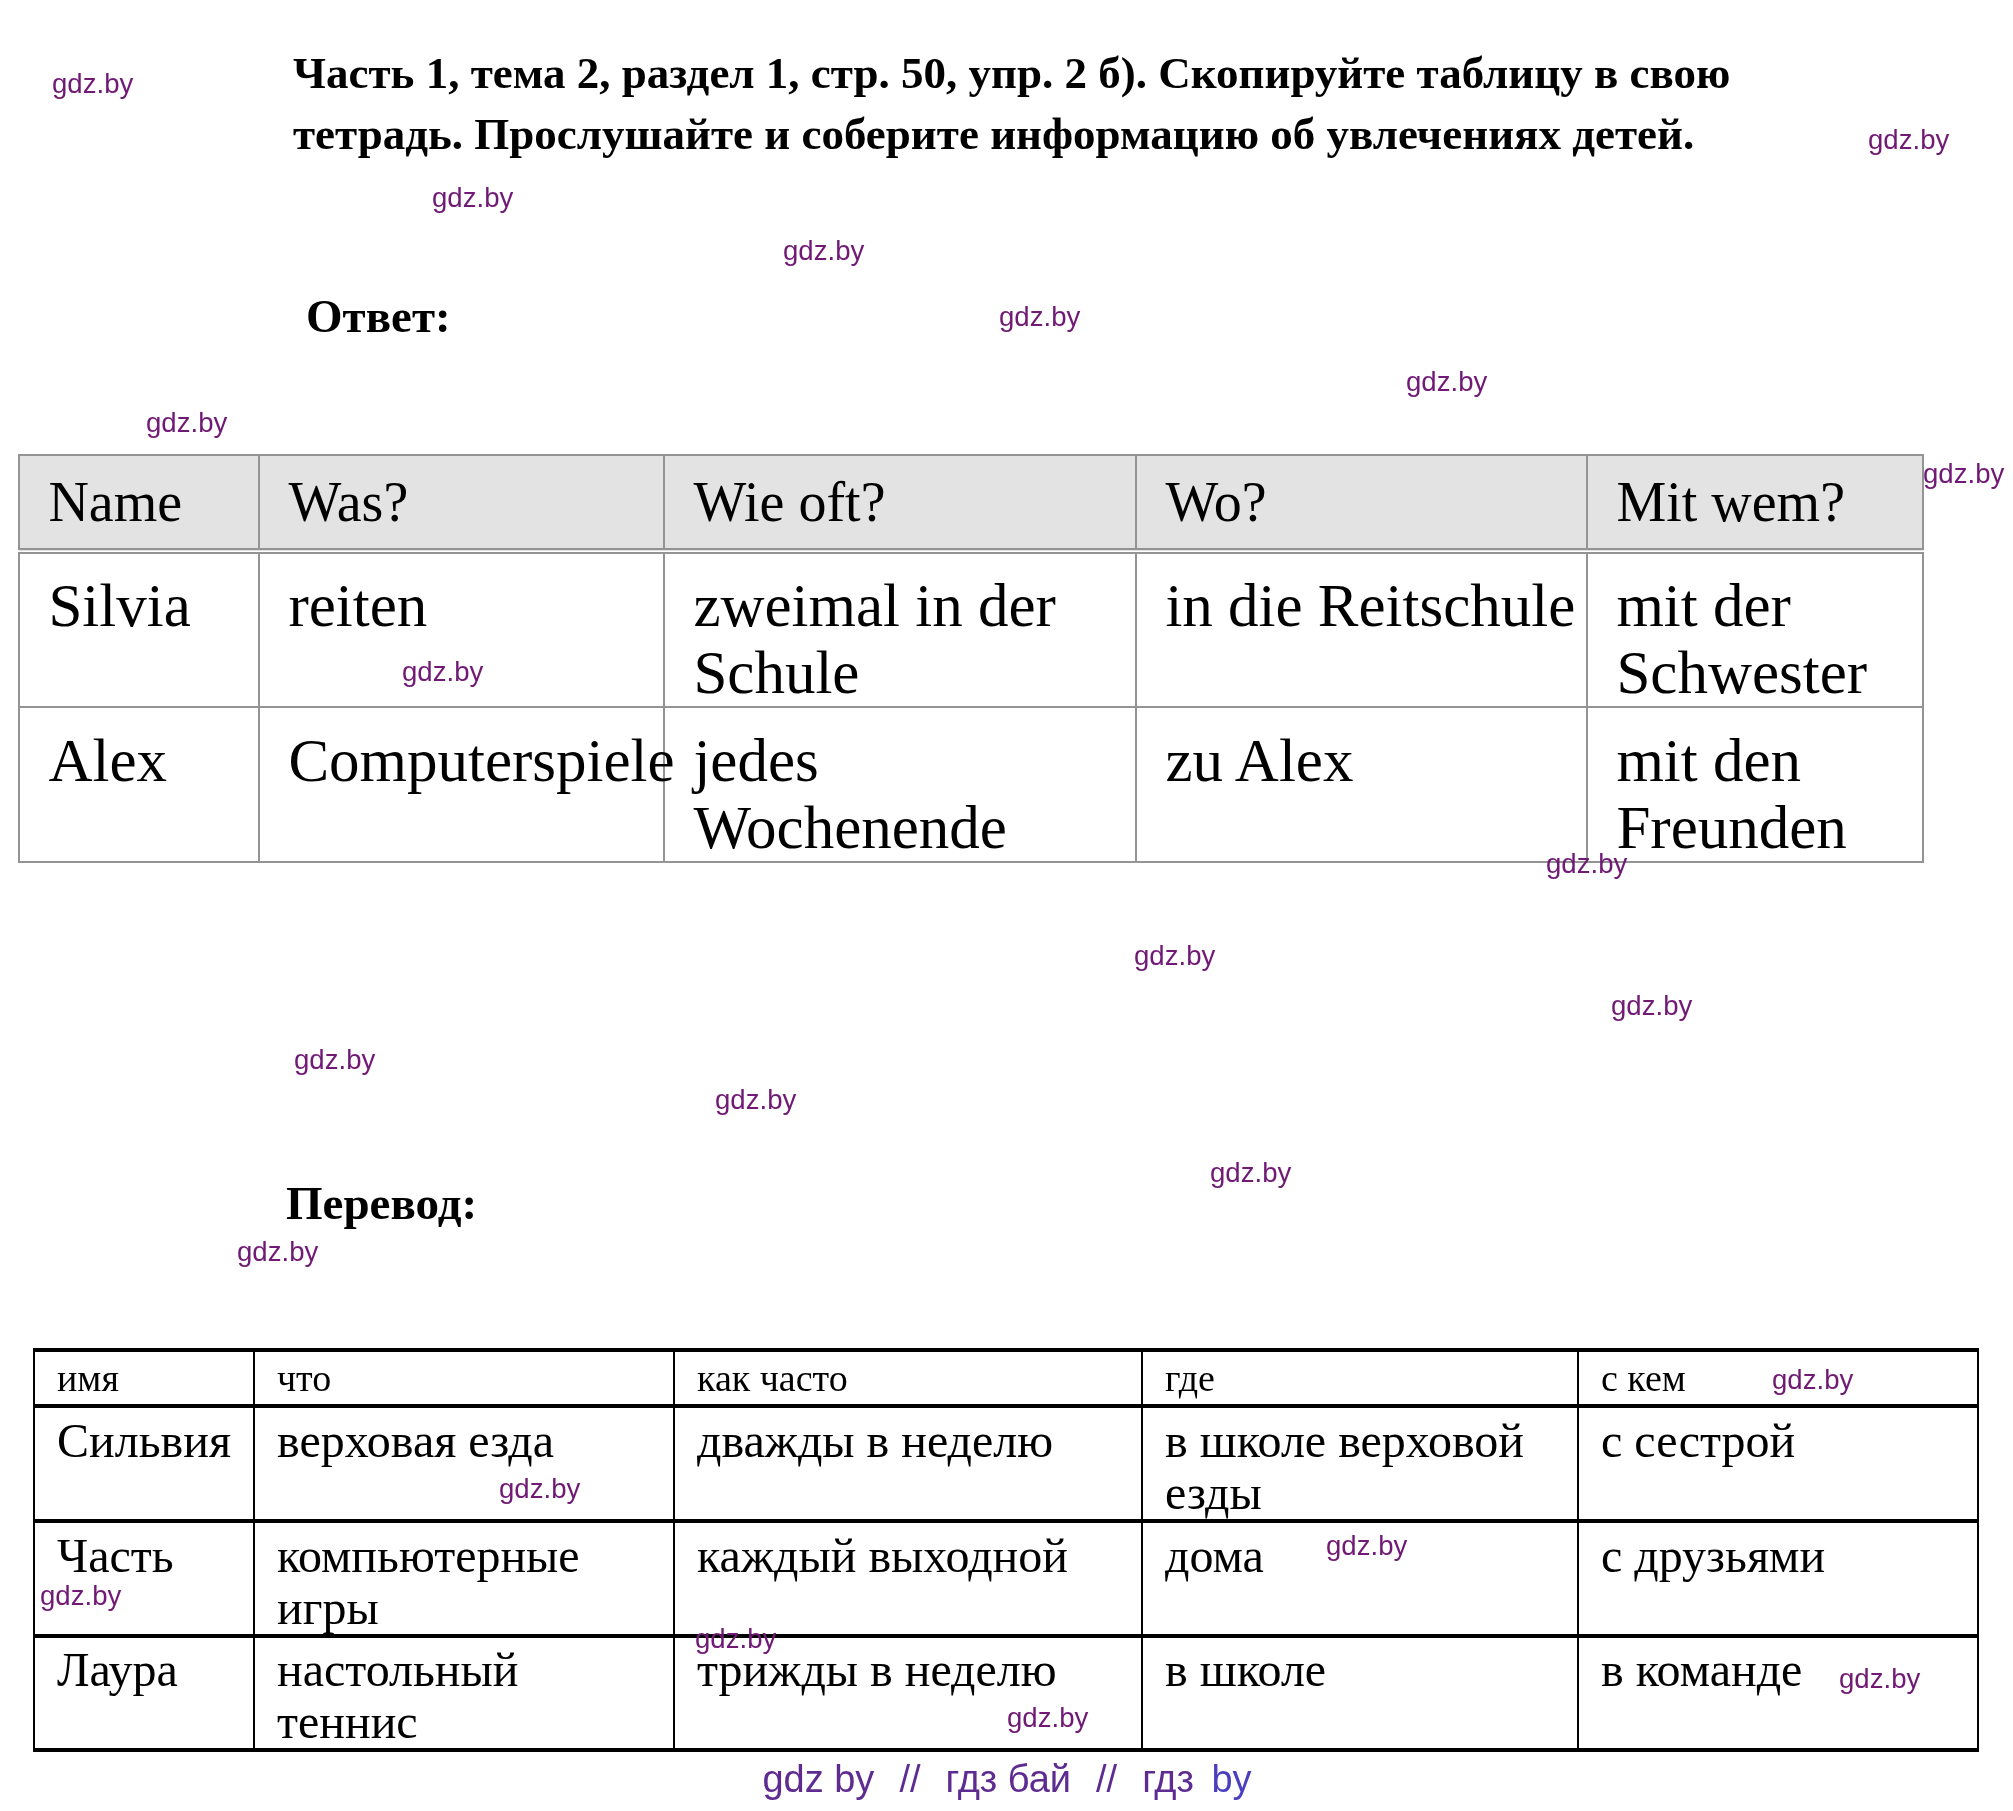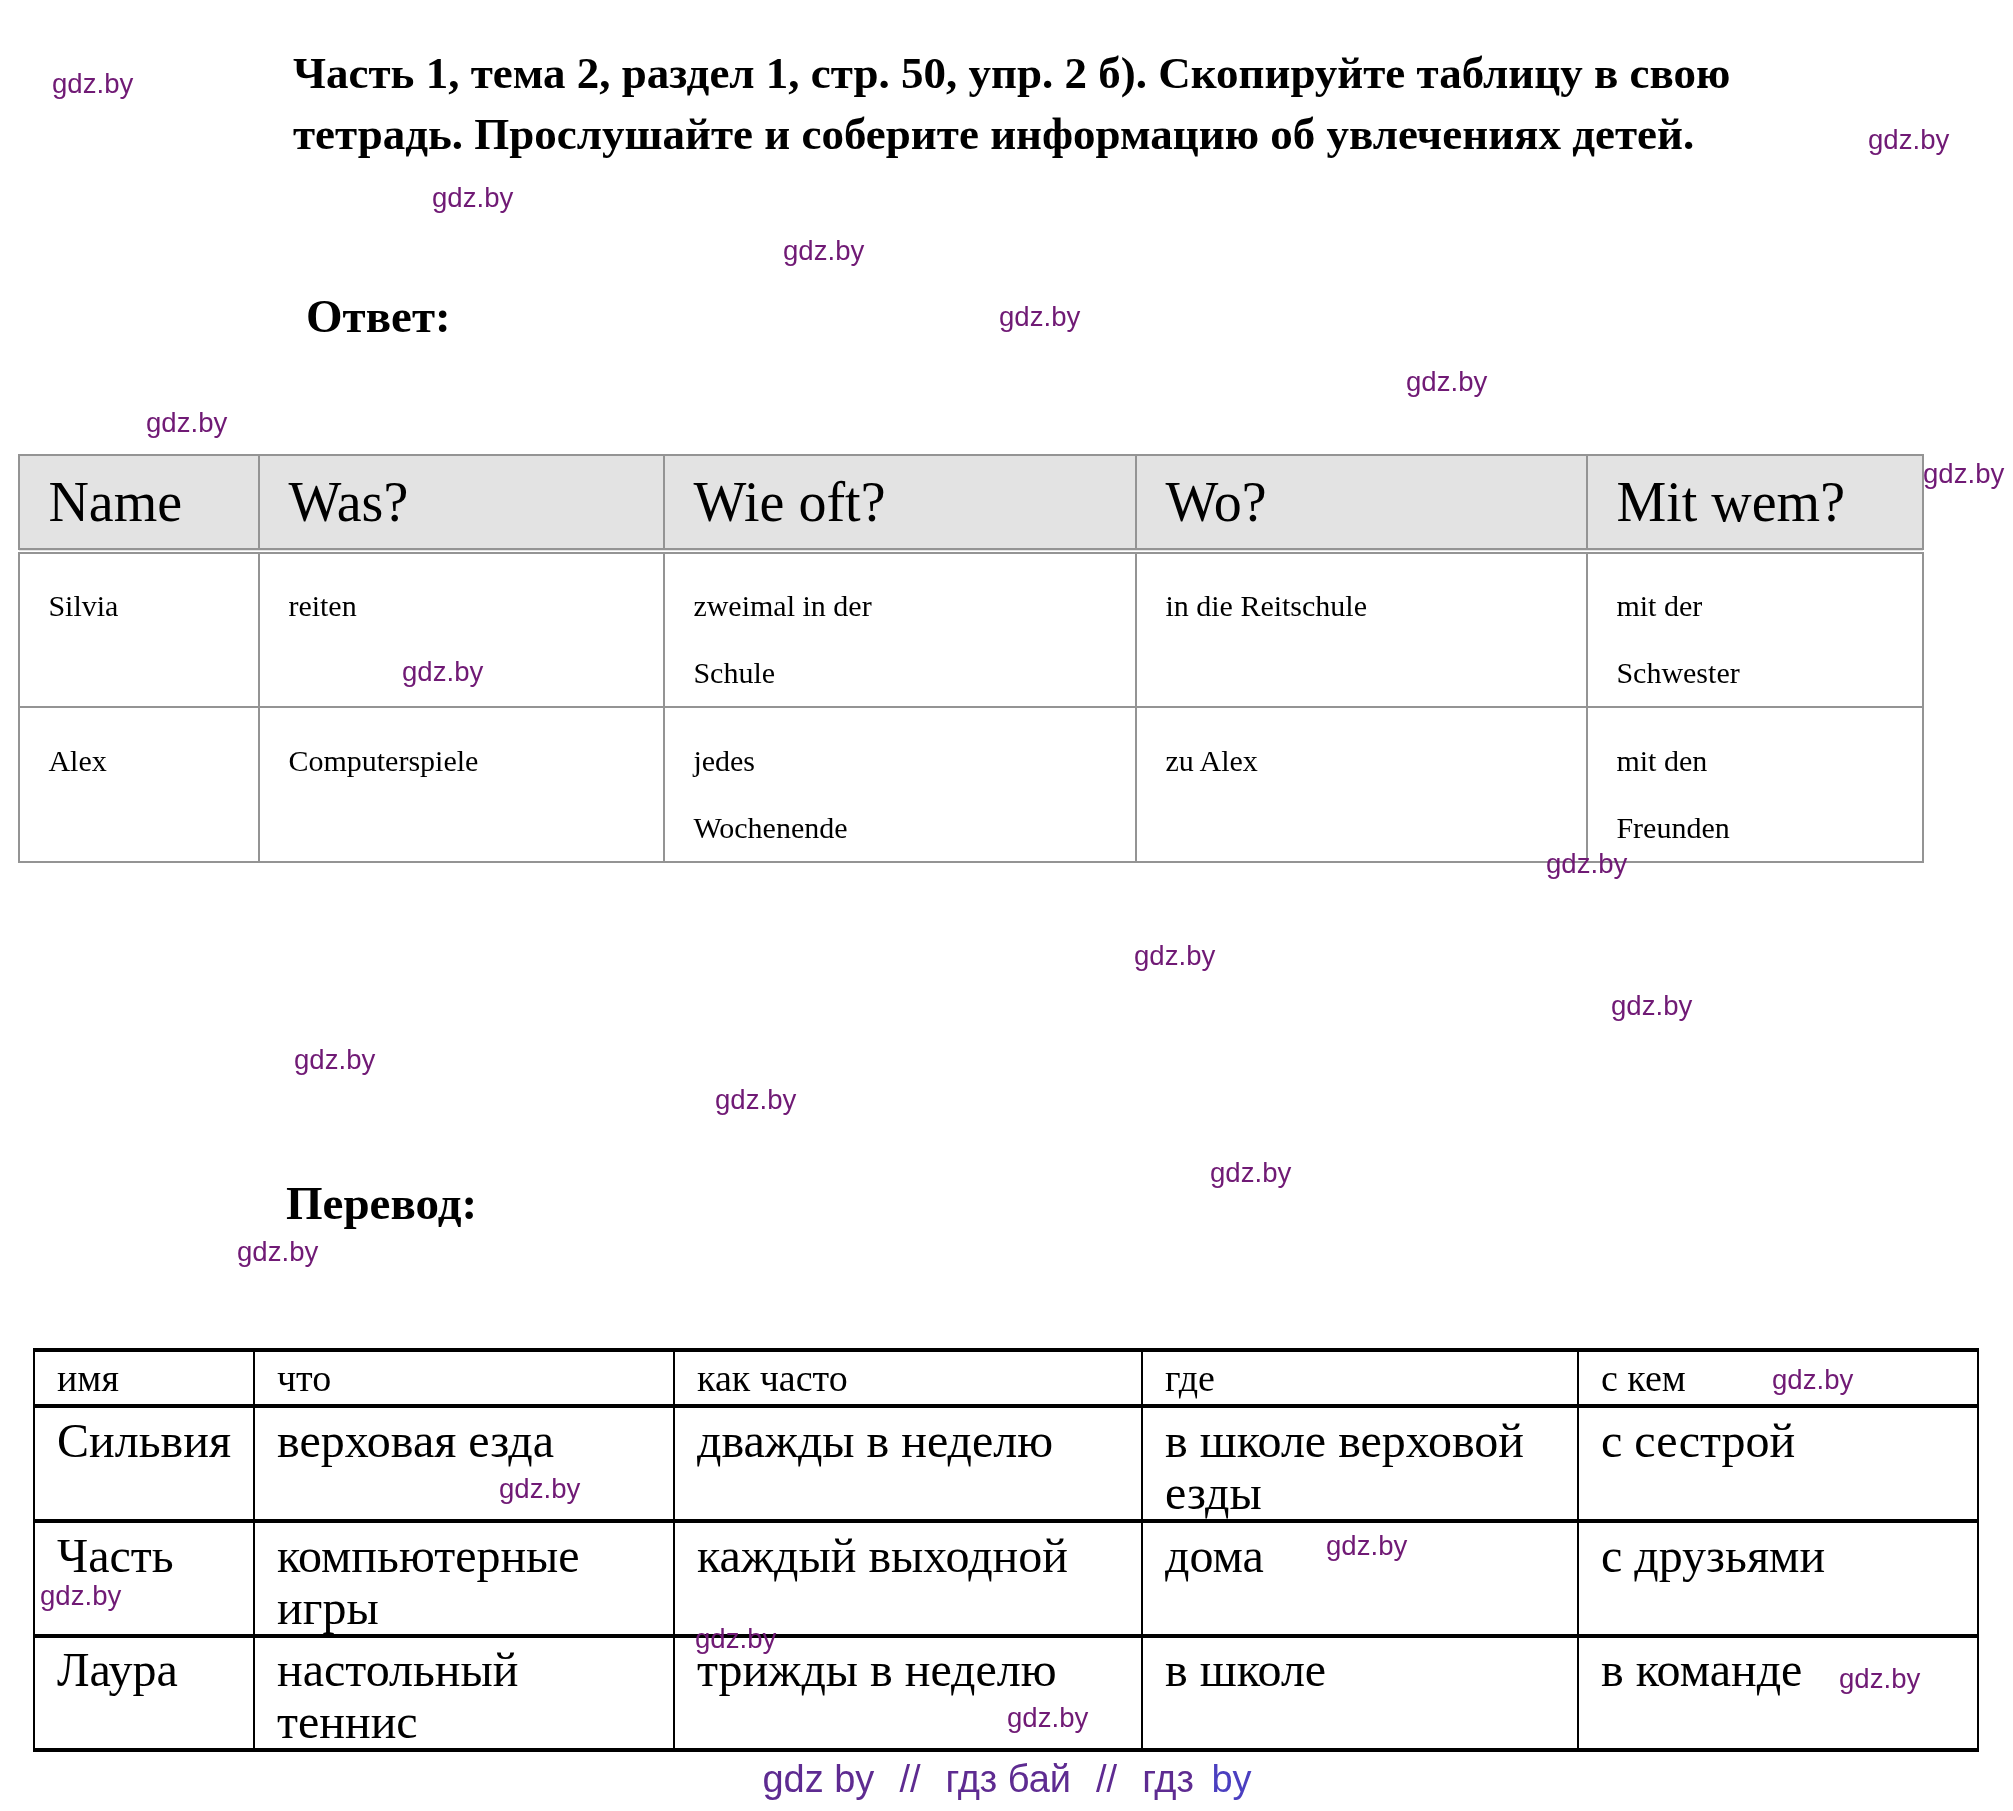--- a/index.html
+++ b/index.html
@@ -44,21 +44,21 @@
     position:absolute;left:18.4px;top:454px;width:1904px;
     border-collapse:collapse;table-layout:fixed;z-index:2;
   }
   table.t1 th,table.t1 td{border:2.5px solid #949494;}
   table.t1 thead th{
     background:#e3e3e3;font-weight:normal;text-align:left;
     font-size:56px;padding:0 8.3px 0 28px;height:92px;
     border-bottom:6.7px double #949494;vertical-align:middle;
   }
   table.t1 td{
-    vertical-align:top;font-size:30px;line-height:67px;
+    vertical-align:top;font-size:61px;line-height:67px;
     padding:18.4px 8.3px 0 28px;white-space:pre-line;
   }
   table.t1 tbody tr:nth-child(1){height:149px;}
   table.t1 tbody tr:nth-child(2){height:144px;}
   table.t1 tbody tr:nth-child(3){height:147px;}
   
   table.t2{
     position:absolute;left:33px;top:1348px;width:1944px;
     border-collapse:collapse;table-layout:fixed;z-index:2;
   }

